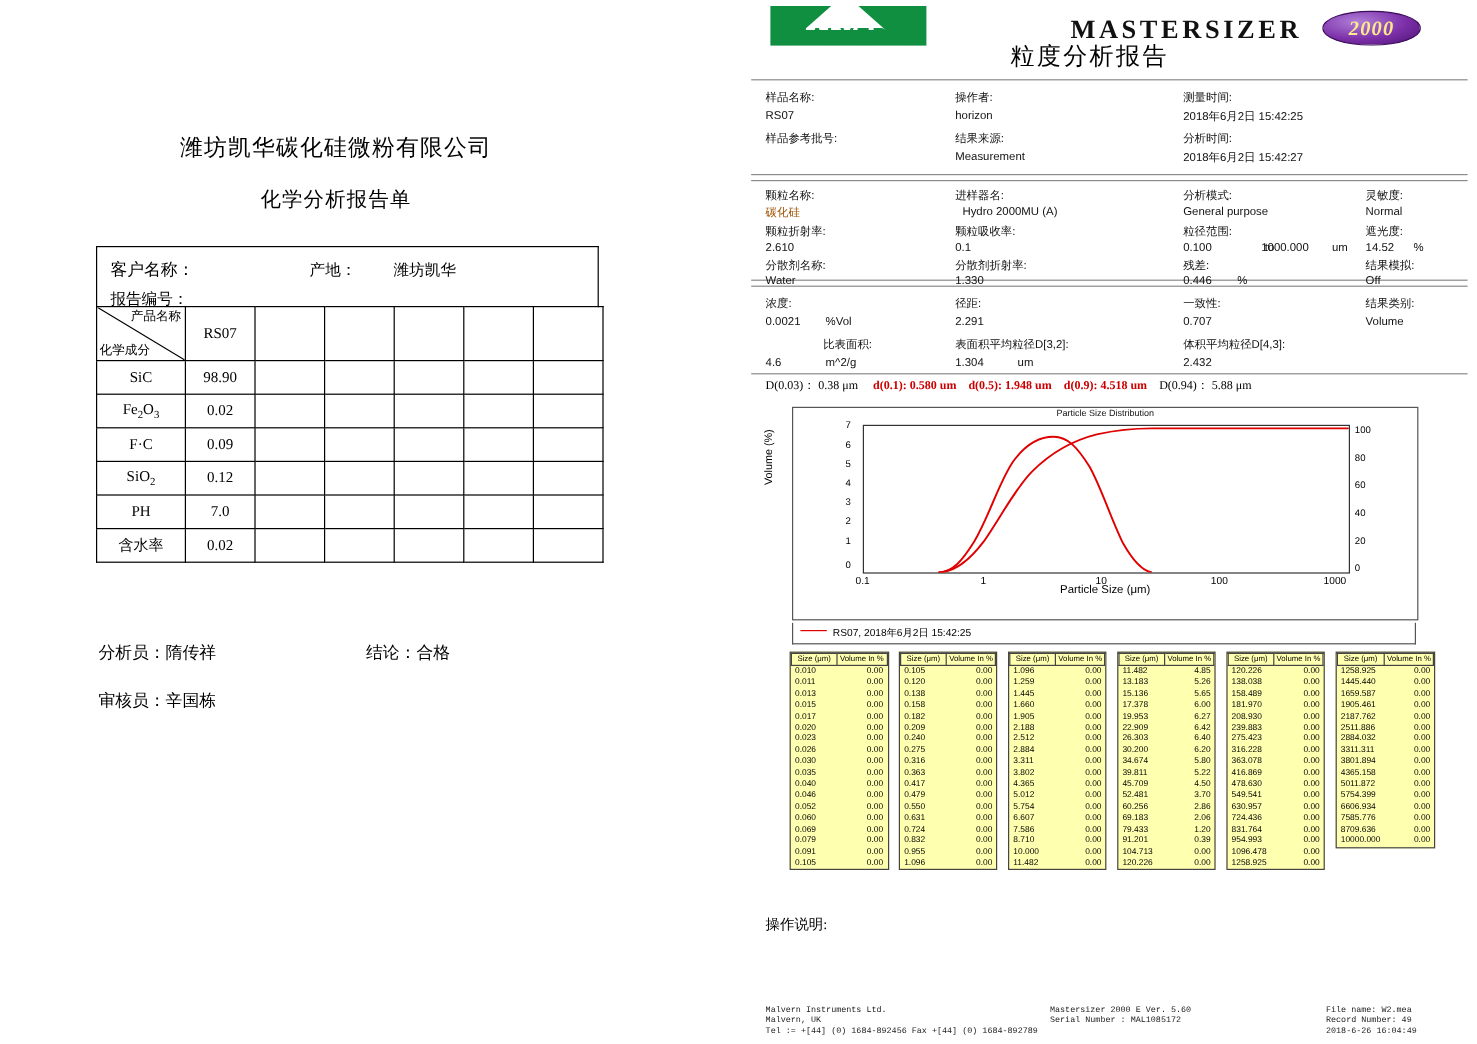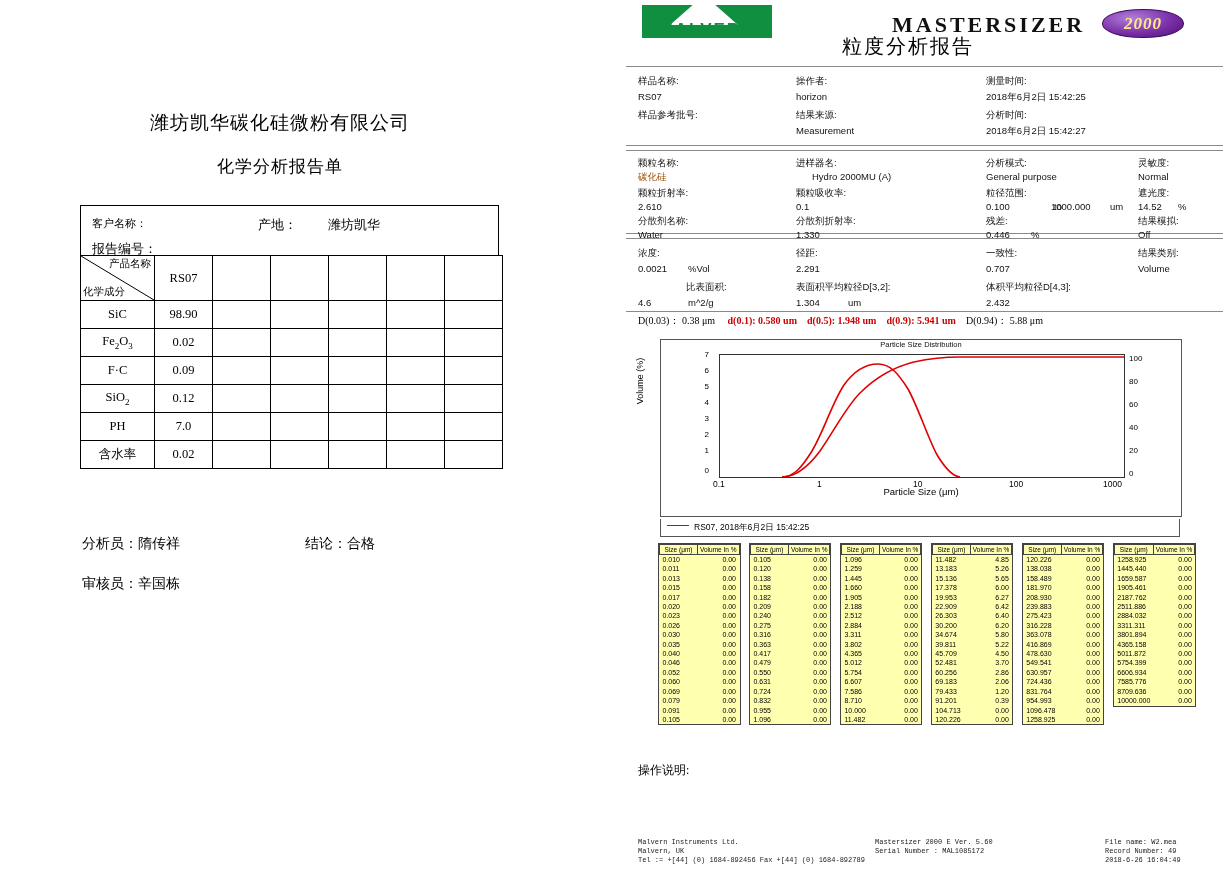--- a/index.html
+++ b/index.html
@@ -17,21 +17,21 @@
     font-family:"Liberation Serif",serif;font-size:19px;letter-spacing:1px;
   }
   .left-subtitle{
     position:absolute;left:0;top:155px;width:560px;text-align:center;
     font-family:"Liberation Serif",serif;font-size:17px;letter-spacing:1px;
   }
   .head-box{
     position:absolute;left:80px;top:205px;width:417px;height:50px;
     border:1px solid #000;border-bottom:none;
   }
-  .head-row1{position:absolute;left:92px;top:216px;font-family:"Liberation Serif",serif;font-size:11px;text-align:right;}
+  .head-row1{position:absolute;left:92px;top:216px;font-family:"Liberation Serif",serif;font-size:14px;text-align:right;}
   .head-origin-label{position:absolute;left:258px;top:216px;font-family:"Liberation Serif",serif;font-size:13px;}
   .head-origin-val{position:absolute;left:328px;top:216px;font-family:"Liberation Serif",serif;font-size:13px;}
   .head-row2{position:absolute;left:92px;top:240px;font-family:"Liberation Serif",serif;font-size:13px;}
 
   table.chem{
     position:absolute;left:80px;top:255px;border-collapse:collapse;
     font-family:"Liberation Serif",serif;font-size:12.5px;
   }
   table.chem td{
     border:1px solid #000;height:27px;text-align:center;vertical-align:middle;
@@ -284,21 +284,21 @@
 
     <div class="band b2">
       <div class="abs lbl" style="left:12px;top:6px;">颗粒名称:</div>
       <div class="abs val" style="left:12px;top:20px;color:#a05000;">碳化硅</div>
       <div class="abs lbl" style="left:12px;top:36px;">颗粒折射率:</div>
       <div class="abs val" style="left:12px;top:50px;">2.610</div>
       <div class="abs lbl" style="left:12px;top:64px;">分散剂名称:</div>
       <div class="abs val" style="left:12px;top:78px;">Water</div>
 
       <div class="abs lbl" style="left:170px;top:6px;">进样器名:</div>
-      <div class="abs val" style="left:162px;top:20px;padding-left:24px;">Hydro 2000MU (A)</div>
+      <div class="abs val" style="left:152px;top:20px;padding-left:24px;">Hydro 2000MU (A)</div>
       <div class="abs lbl" style="left:170px;top:36px;">颗粒吸收率:</div>
       <div class="abs val" style="left:170px;top:50px;">0.1</div>
       <div class="abs lbl" style="left:170px;top:64px;">分散剂折射率:</div>
       <div class="abs val" style="left:170px;top:78px;">1.330</div>
 
       <div class="abs lbl" style="left:360px;top:6px;">分析模式:</div>
       <div class="abs val" style="left:360px;top:20px;">General purpose</div>
       <div class="abs lbl" style="left:360px;top:36px;">粒径范围:</div>
       <div class="abs val" style="left:360px;top:50px;">0.100</div>
       <div class="abs val" style="left:428px;top:50px;">to</div>
@@ -346,21 +346,21 @@
       &nbsp;&nbsp;&nbsp;
       <span class="dred">d(0.1):</span>
       <span class="dred">0.580</span>
       <span class="dred">um</span>
       &nbsp;&nbsp;
       <span class="dred">d(0.5):</span>
       <span class="dred">1.948</span>
       <span class="dred">um</span>
       &nbsp;&nbsp;
       <span class="dred">d(0.9):</span>
-      <span class="dred">5.941</span>
+      <span class="dred">4.518</span>
       <span class="dred">um</span>
       &nbsp;&nbsp;
       <span>D(0.94)：</span>
       <span>5.88 μm</span>
     </div>
 
     <div class="chartbox">
       <div class="chart-cap">Particle Size Distribution</div>
       <div class="ylabel">Volume (%)</div>
 

